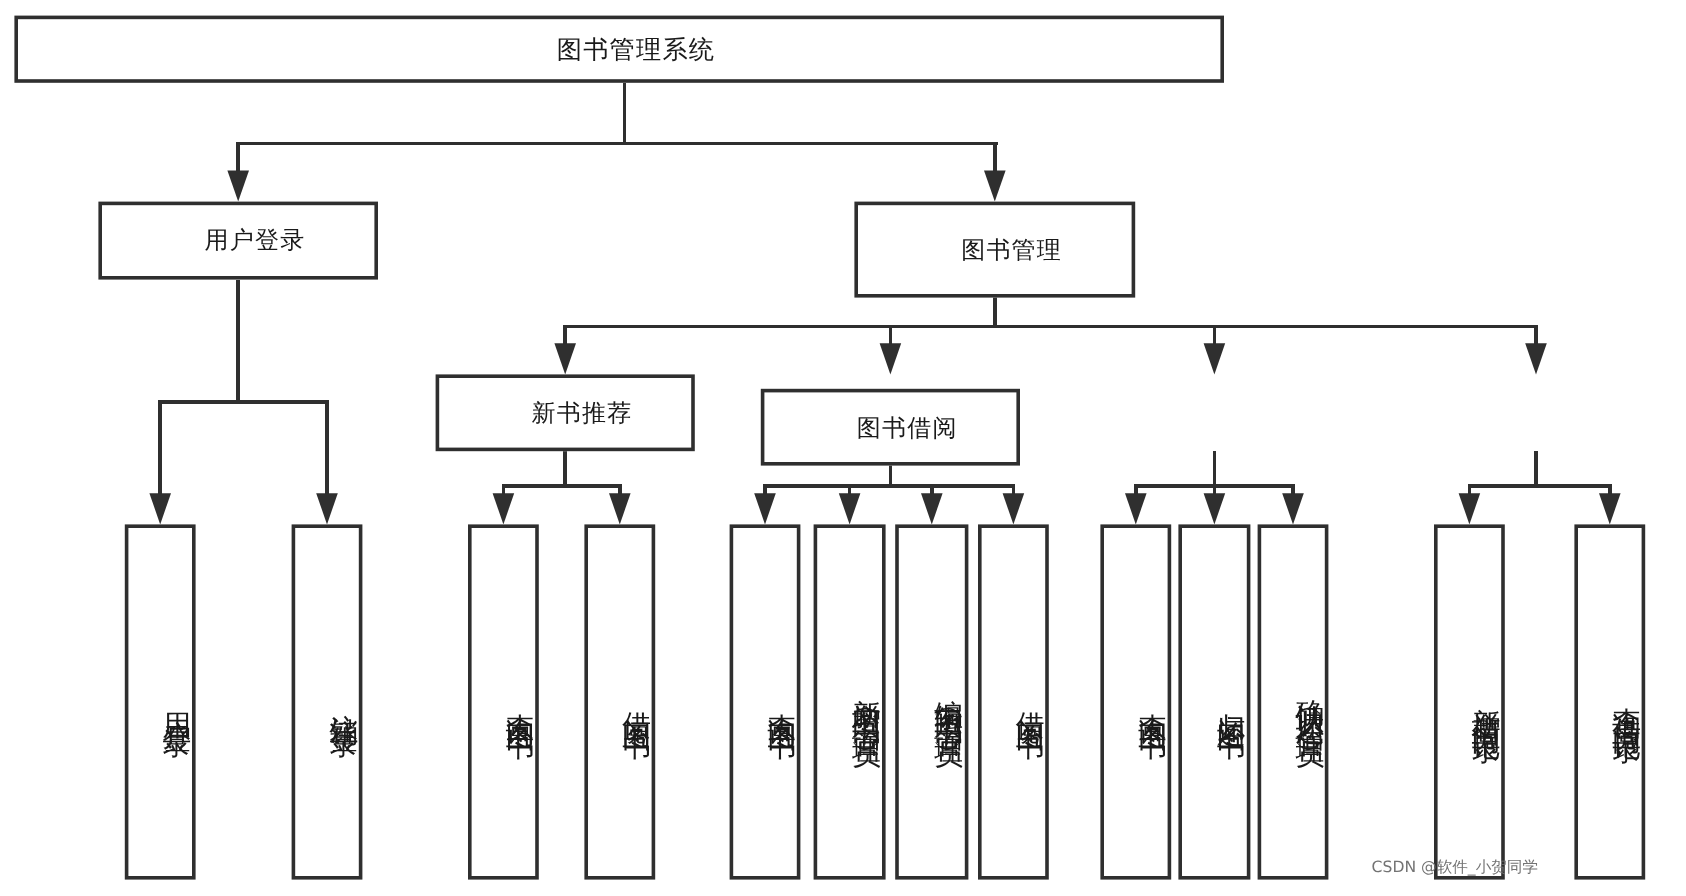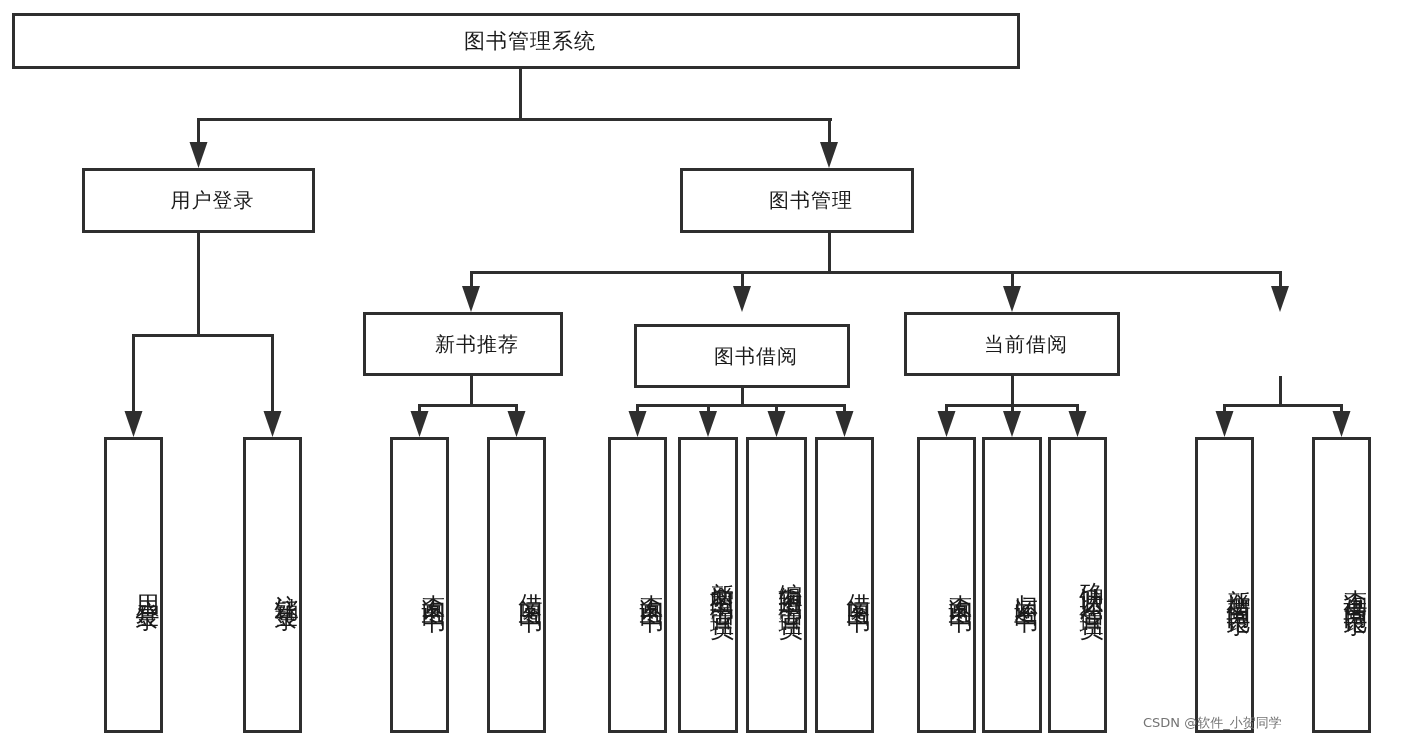--- a/index.html
+++ b/index.html
@@ -119,32 +119,29 @@
     </g>
   </svg>
 
   <div class="node h root" style="left:12px;top:13px;width:1008px;height:56px">
     <span>图书管理系统</span>
   </div>
 
   <div class="node h" style="left:82px;top:168px;width:233px;height:65px">
     <span>用户登录</span>
   </div>
-  <div class="node h" style="left:680px;top:168px;width:234px;height:65px">
+  <div class="node h" style="left:712px;top:168px;width:234px;height:80px">
     <span>图书管理</span>
   </div>
 
-  <div class="node h" style="left:363px;top:312px;width:200px;height:64px">
+  <div class="node h" style="left:363px;top:312px;width:216px;height:64px">
     <span>新书推荐</span>
   </div>
   <div class="node h" style="left:634px;top:324px;width:216px;height:64px">
     <span>图书借阅</span>
-  </div>
-  <div class="node h" style="left:904px;top:312px;width:216px;height:64px">
-    <span>当前借阅</span>
   </div>
 
   <div class="node v" style="left:104px;top:437px;width:59px;height:296px">
     <span>用户登录</span>
   </div>
   <div class="node v" style="left:243px;top:437px;width:59px;height:296px">
     <span>注销登录</span>
   </div>
 
   <div class="node v" style="left:390px;top:437px;width:59px;height:296px">

